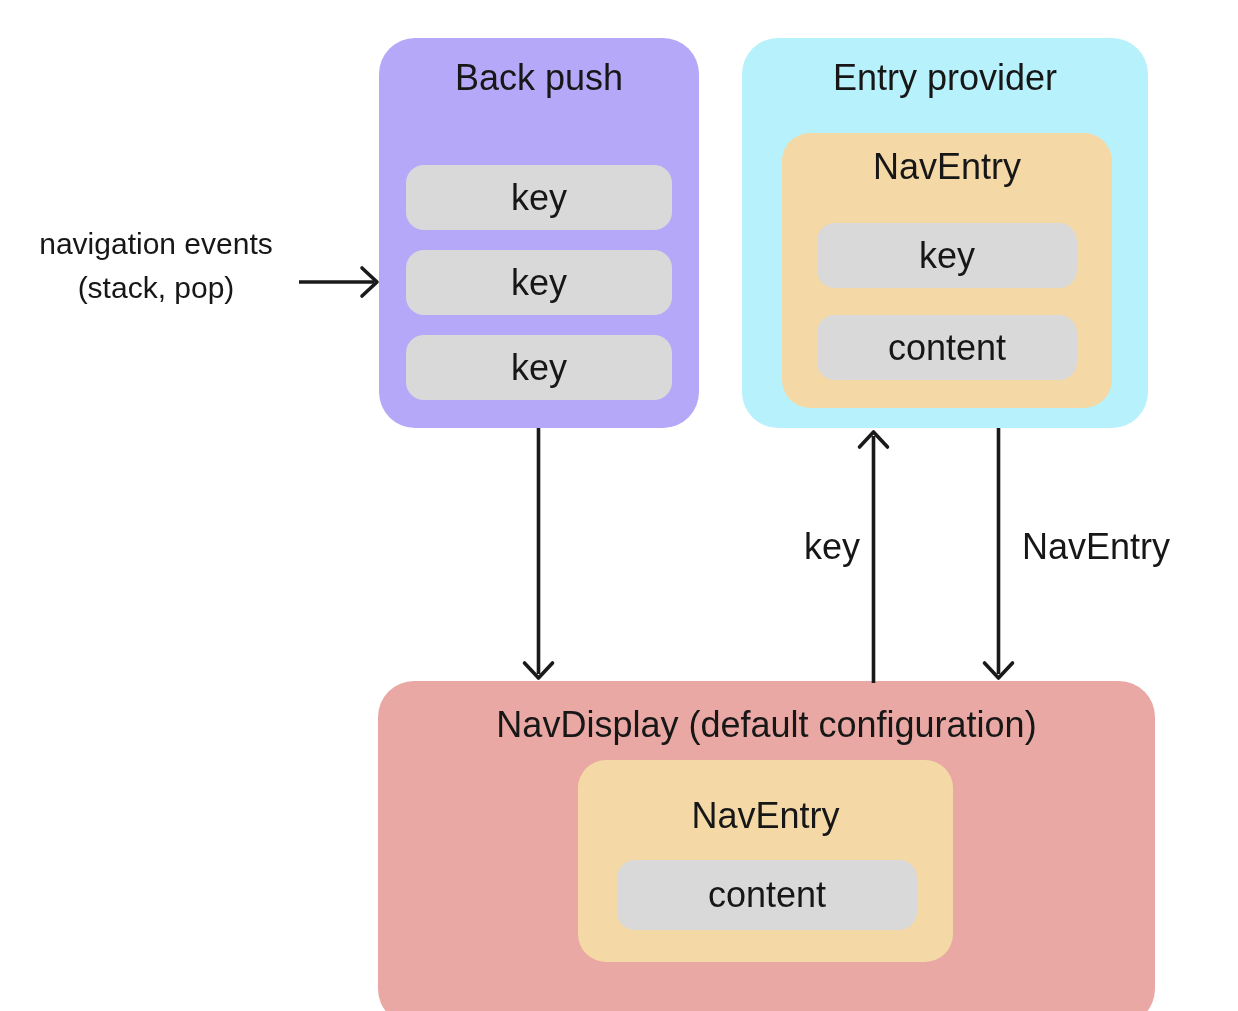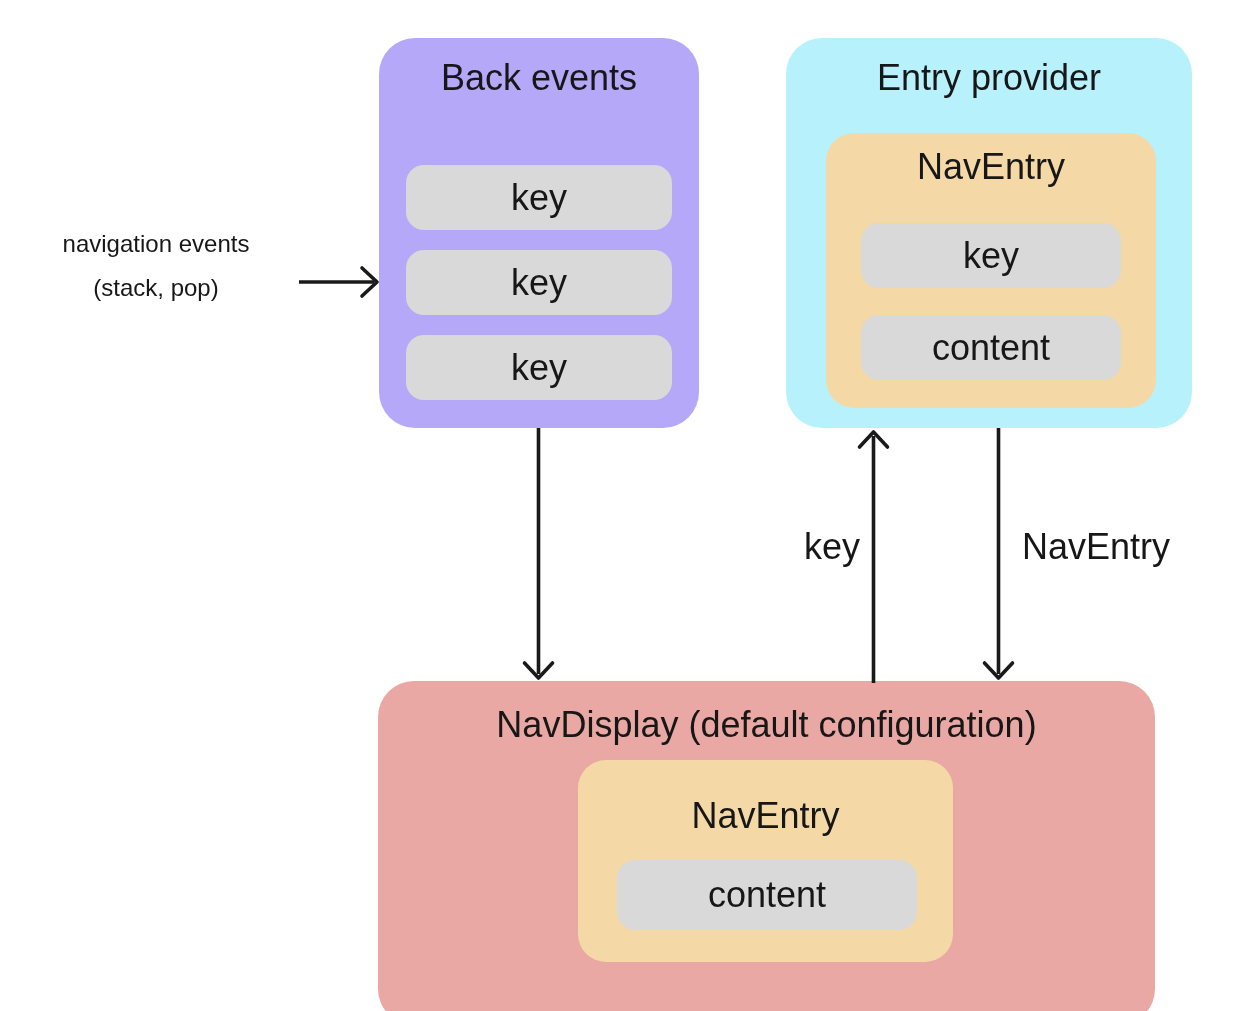--- a/index.html
+++ b/index.html
@@ -35,21 +35,21 @@
     border-radius:18px;
     display:flex;
     align-items:center;
     justify-content:center;
     font-size:36px;
     color:var(--text);
   }
   .side-label{
     position:absolute;
     text-align:center;
-    font-size:24px;
+    font-size:30px;
     line-height:44px;
     color:var(--text);
     white-space:nowrap;
   }
   .arrow-label{
     position:absolute;
     font-size:36px;
     line-height:44px;
     color:var(--text);
     white-space:nowrap;
@@ -73,27 +73,27 @@
 <body>
 
 <div class="canvas">
 
   <div class="side-label" style="left:8px;top:222px;width:296px;">
     <div>navigation events</div>
     <div>(stack, pop)</div>
   </div>
 
   <div class="box" style="left:379px;top:38px;width:320px;height:390px;background:var(--purple);">
-    <div class="box-title" style="position:absolute;left:0;right:0;top:20px;">Back events</div>
+    <div class="box-title" style="position:absolute;left:0;right:0;top:20px;">Back push</div>
     <div class="pill" style="left:27px;top:127px;width:266px;height:65px;">key</div>
     <div class="pill" style="left:27px;top:212px;width:266px;height:65px;">key</div>
     <div class="pill" style="left:27px;top:297px;width:266px;height:65px;">key</div>
   </div>
 
-  <div class="box" style="left:742px;top:38px;width:406px;height:390px;background:var(--cyan);margin-left:44px;">
+  <div class="box" style="left:742px;top:38px;width:406px;height:390px;background:var(--cyan);">
     <div class="box-title" style="position:absolute;left:0;right:0;top:20px;">Entry provider</div>
     <div class="inner-box" style="left:40px;top:95px;width:330px;height:275px;background:var(--orange);">
       <div class="box-title" style="position:absolute;left:0;right:0;top:14px;">NavEntry</div>
       <div class="pill" style="left:35px;top:90px;width:260px;height:65px;">key</div>
       <div class="pill" style="left:35px;top:182px;width:260px;height:65px;">content</div>
     </div>
   </div>
 
   <div class="box" style="left:378px;top:681px;width:777px;height:344px;background:var(--pink);">
     <div class="box-title" style="position:absolute;left:0;right:0;top:24px;">NavDisplay (default configuration)</div>

